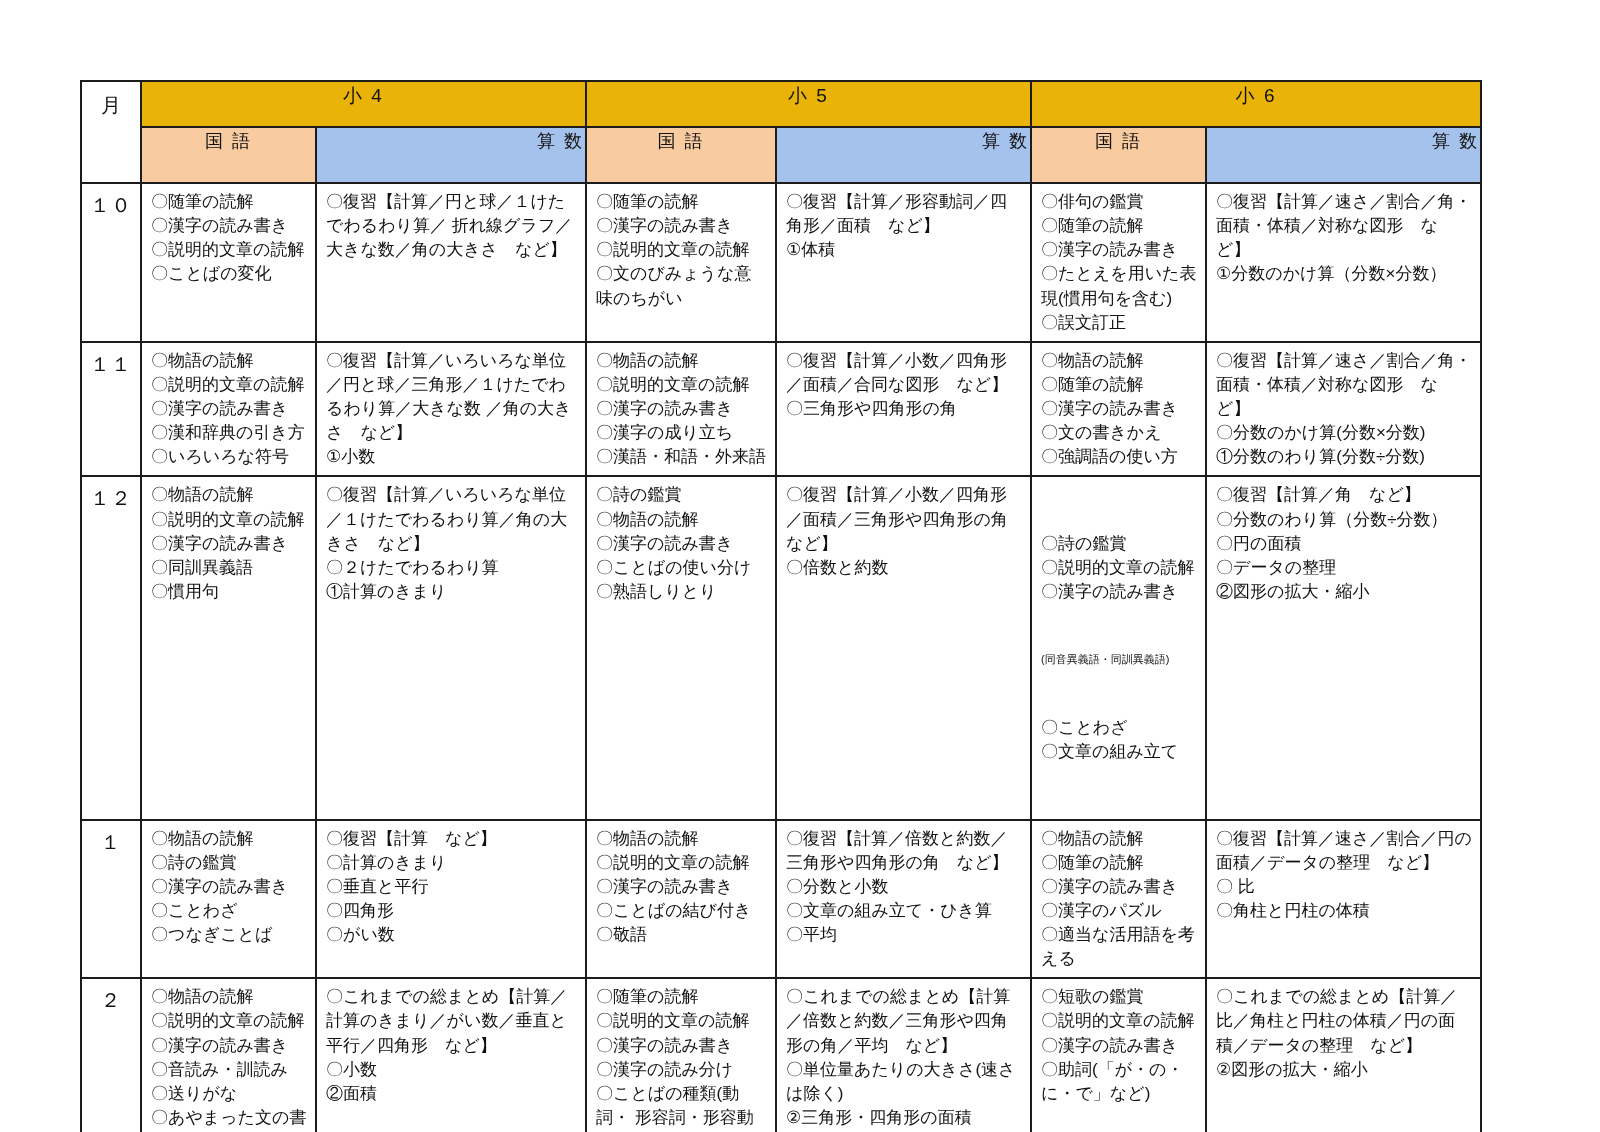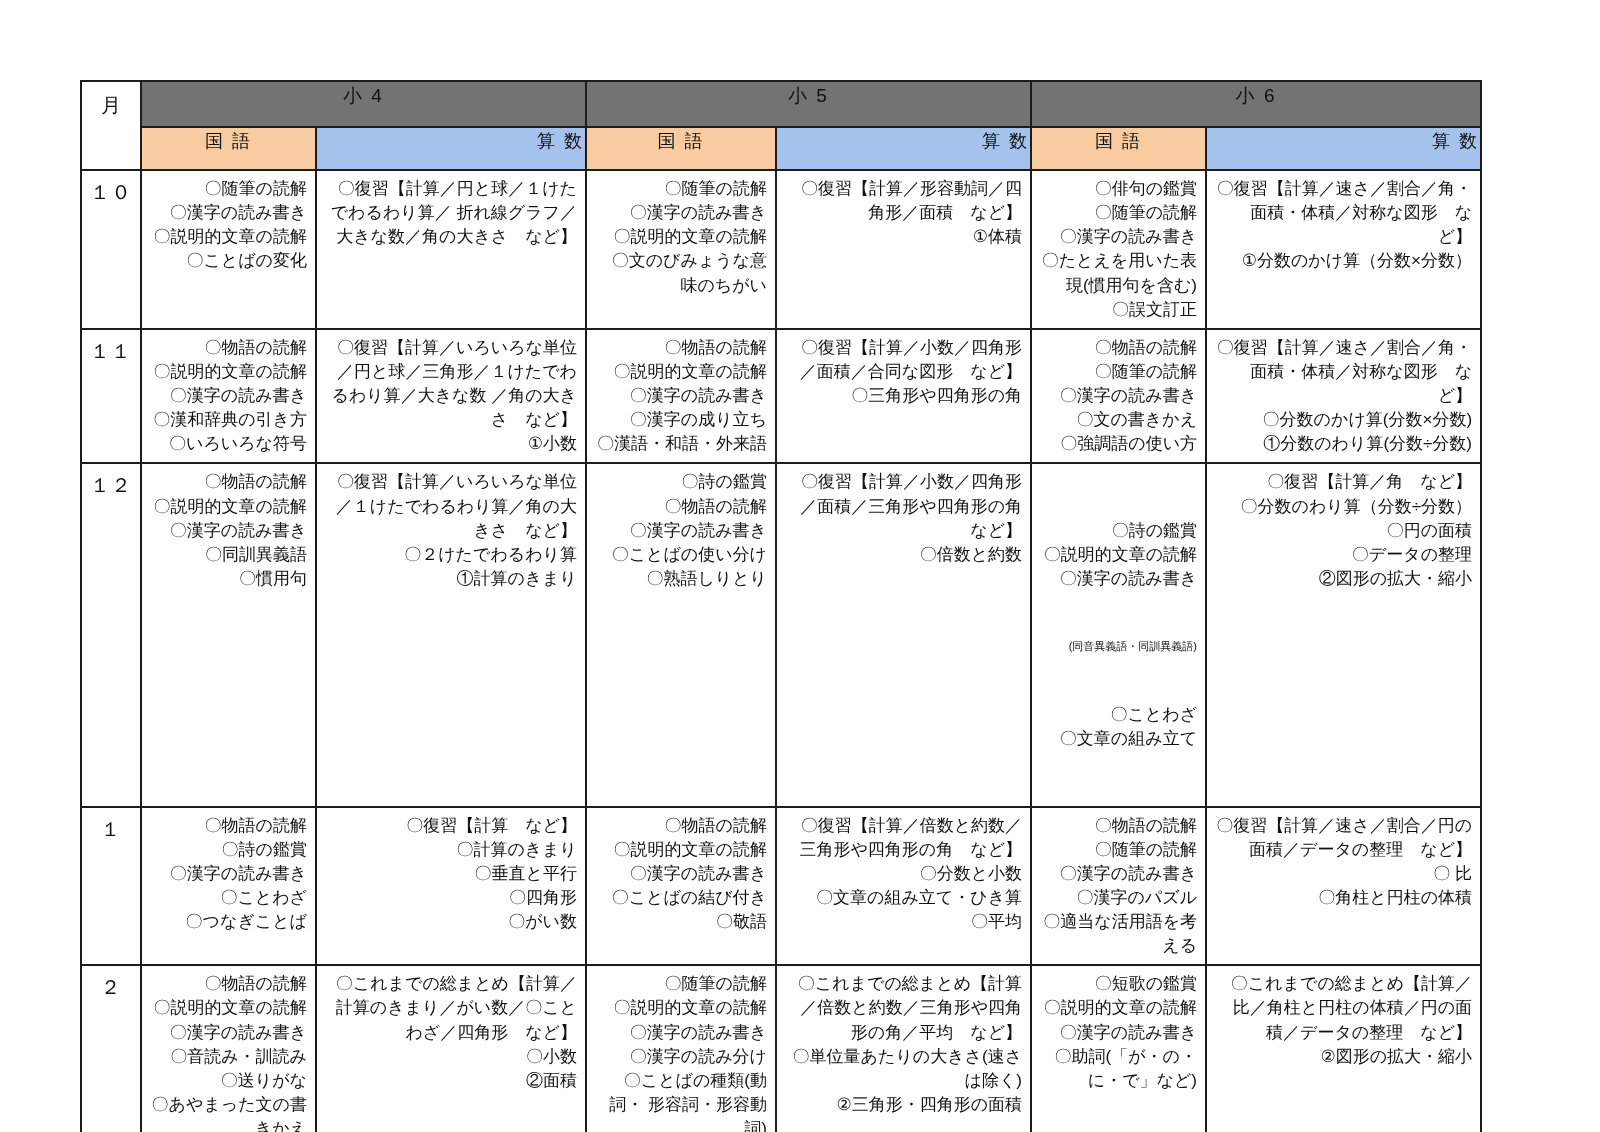--- a/index.html
+++ b/index.html
@@ -29,51 +29,51 @@
     font-weight: normal;
     text-align: center;
     padding-top: 10px;
     background: #fff;
   }
   th.grade-h {
     font-size: 19px;
     font-weight: normal;
     text-align: center;
     vertical-align: middle;
-    background: #737373;
+    background: #eab308;
     letter-spacing: 2px;
     margin-top: 48px;
   }
   th.subj {
     font-size: 18px;
     font-weight: normal;
     text-align: center;
     vertical-align: middle;
     letter-spacing: 2px;
   }
   th.subj.kokugo { background: var(--kokugo, #F8CBA0); }
   th.subj.sansu  { background: var(--sansu,  #A4C2EB); text-align: right; }
   td.month {
     font-size: 20px;
     text-align: center;
     padding-top: 8px;
     letter-spacing: 1px;
     margin-left: 37px;
   }
-  td.cell { padding: 6px 8px 6px 9px; text-align: right; }
+  td.cell { padding: 6px 8px 6px 9px; }
   .cell-text {
     font-size: 17px;
     line-height: 1.42;
     white-space: pre-wrap;
     word-break: break-all;
   }
   .blk { display: block; white-space: pre-wrap; }
   .blk.small { font-size: 11px; }
   tr.h1 { height: 46px; }
-  tr.h2 { height: 43px; margin-left: 20px; }
+  tr.h2 { height: 56px; margin-left: 20px; }
   tr.r10 { height: 142px; }
   tr.r11 { height: 118px; border-radius: 13px; }
   tr.r12 { height: 122px; padding-left: 20px; }
   tr.r1  { height: 138px; }
   tr.r2  { height: 157px; }
 </style>
 </head>
 <body>
 
 <div class="page">
@@ -263,21 +263,21 @@
         <td class="month">２</td>
         <td class="cell">
             <div class="cell-text">〇物語の読解
 〇説明的文章の読解
 〇漢字の読み書き
 〇音読み・訓読み
 〇送りがな
 〇あやまった文の書きかえ</div>
           </td>
         <td class="cell">
-            <div class="cell-text">〇これまでの総まとめ【計算／計算のきまり／がい数／〇ことわざ／四角形　など】
+            <div class="cell-text">〇これまでの総まとめ【計算／計算のきまり／がい数／垂直と平行／四角形　など】
 〇小数
 ②面積</div>
           </td>
         <td class="cell">
             <div class="cell-text">〇随筆の読解
 〇説明的文章の読解
 〇漢字の読み書き
 〇漢字の読み分け
 〇ことばの種類(動詞・ 形容詞・形容動詞)</div>
           </td>

